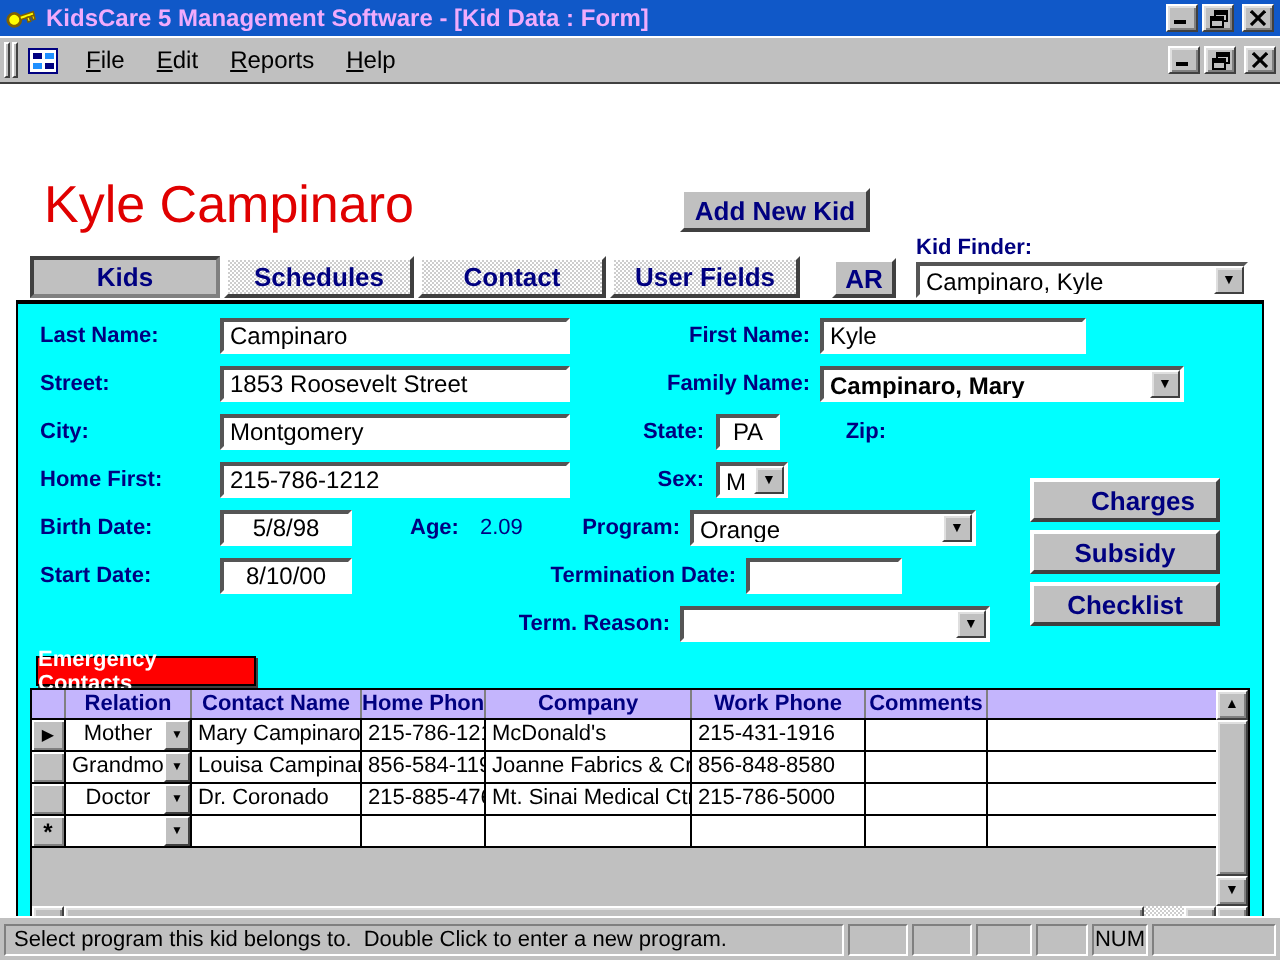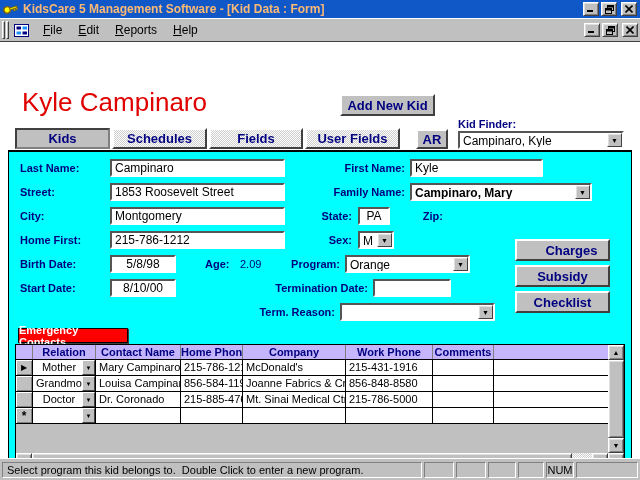--- a/index.html
+++ b/index.html
@@ -10,21 +10,21 @@
 
   
   .raised { background:#c0c0c0; border:1px solid; border-color:#fff #404040 #404040 #fff;
             box-shadow: inset 1px 1px 0 #dfdfdf, inset -1px -1px 0 #808080; }
   .dither { background-image: repeating-conic-gradient(#ffffff 0% 25%, #cdcdcd 0% 50%);
             background-size:2px 2px; background-color:#d8d8d8; }
 
   
   .titlebar { left:0; top:0; width:640px; height:18px; background:#1058c8;
               display:flex; align-items:center; padding:0 3px; }
-  .title-text { color:#fdba74; font-weight:bold; font-size:12px; margin-left:5px; flex:1;
+  .title-text { color:#f0abfc; font-weight:bold; font-size:12px; margin-left:5px; flex:1;
                 white-space:nowrap; overflow:hidden; }
   .winbtn { width:16px; height:14px; display:flex; align-items:flex-end; justify-content:center;
             margin-left:2px; padding-bottom:2px; }
   .winbtn svg { display:block; }
 
   
   .menubar { left:0; top:18px; width:640px; height:24px; background:#c0c0c0;
              border-top:1px solid #fff; border-bottom:1px solid #404040;
              display:flex; align-items:center; padding:0 2px; }
   .grip { width:3px; height:18px; background:#c0c0c0; border:1px solid;
@@ -177,21 +177,21 @@
       </span>
   </div>
 
   <div class="abs client">
 
     <div class="abs kid-name">Kyle Campinaro</div>
     <div class="abs btn3d" style="left:340px;top:52px;width:95px;height:22px;">Add New Kid</div>
 
     <div class="abs tab active" style="left:15px;width:95px;">Kids</div>
     <div class="abs tab dither" style="left:112px;width:95px;">Schedules</div>
-    <div class="abs tab dither" style="left:209px;width:94px;">Fields</div>
+    <div class="abs tab dither" style="left:209px;width:94px;">Contact</div>
     <div class="abs tab dither" style="left:305px;width:95px;">User Fields</div>
     <div class="abs btn3d" style="left:416px;top:87px;width:32px;height:20px;">AR</div>
 
     <div class="flabel" style="left:458px;top:76px;font-size:11px;">Kid Finder:</div>
     <div class="combo" style="left:458px;top:89px;width:166px;">
       <span class="val">Campinaro, Kyle</span>
       <span class="combo-btn">
           <span>▼</span>
         </span>
     </div>
@@ -227,21 +227,21 @@
       <span class="combo-btn">
           <span>▼</span>
         </span>
     </div>
 
     <div class="flabel" style="left:20px;top:216px;">Birth Date:</div>
     <input class="fieldbox center" style="left: 110px; top: 213px; width: 66px;" readonly="" value="5/8/98">
     <div class="flabel" style="left:205px;top:216px;">Age:</div>
     <div class="flabel" style="left:240px;top:216px;font-weight:normal;">2.09</div>
     <div class="flabel r" style="left:258px;top:216px;width:82px;">Program:</div>
-    <div class="combo" style="left:345px;top:213px;width:125px;">
+    <div class="combo" style="left:345px;top:213px;width:143px;">
       <span class="val">Orange</span>
       <span class="combo-btn">
           <span>▼</span>
         </span>
     </div>
 
     <div class="flabel" style="left:20px;top:240px;">Start Date:</div>
     <input class="fieldbox center" style="left: 110px; top: 237px; width: 66px;" readonly="" value="8/10/00">
     <div class="flabel r" style="left:240px;top:240px;width:128px;">Termination Date:</div>
     <input class="fieldbox" style="left: 373px; top: 237px; width: 78px;" readonly="" value="">

